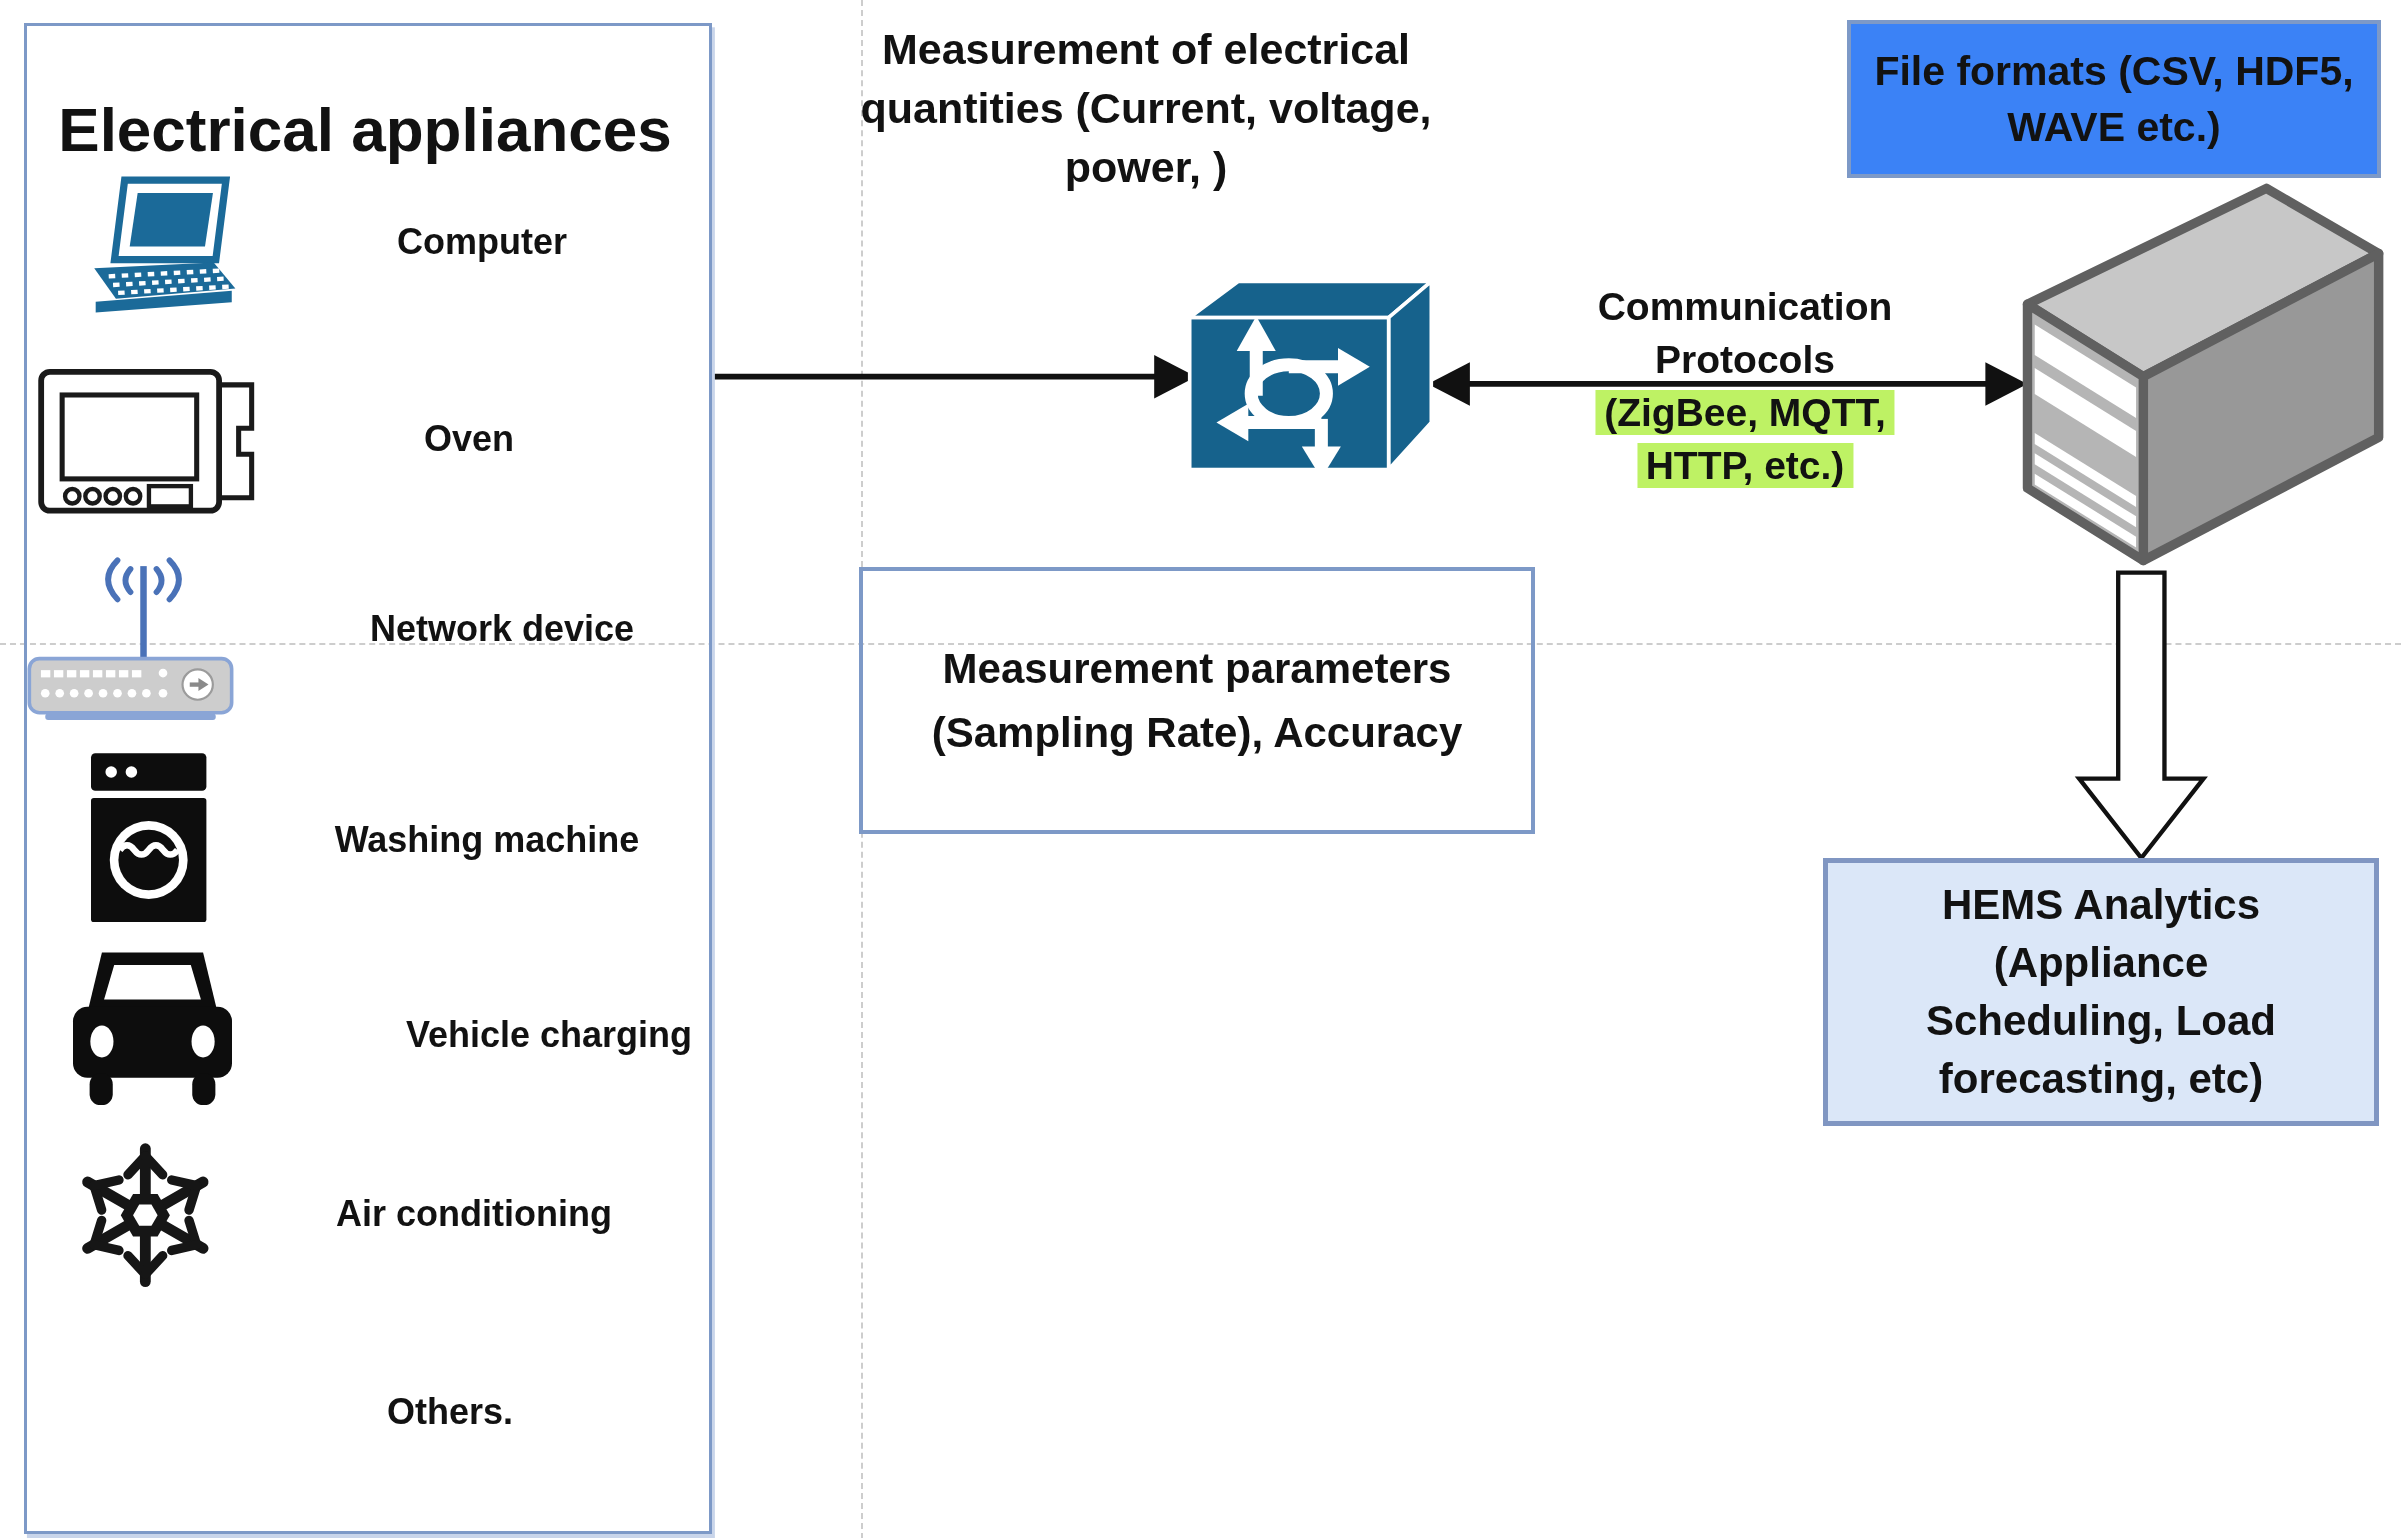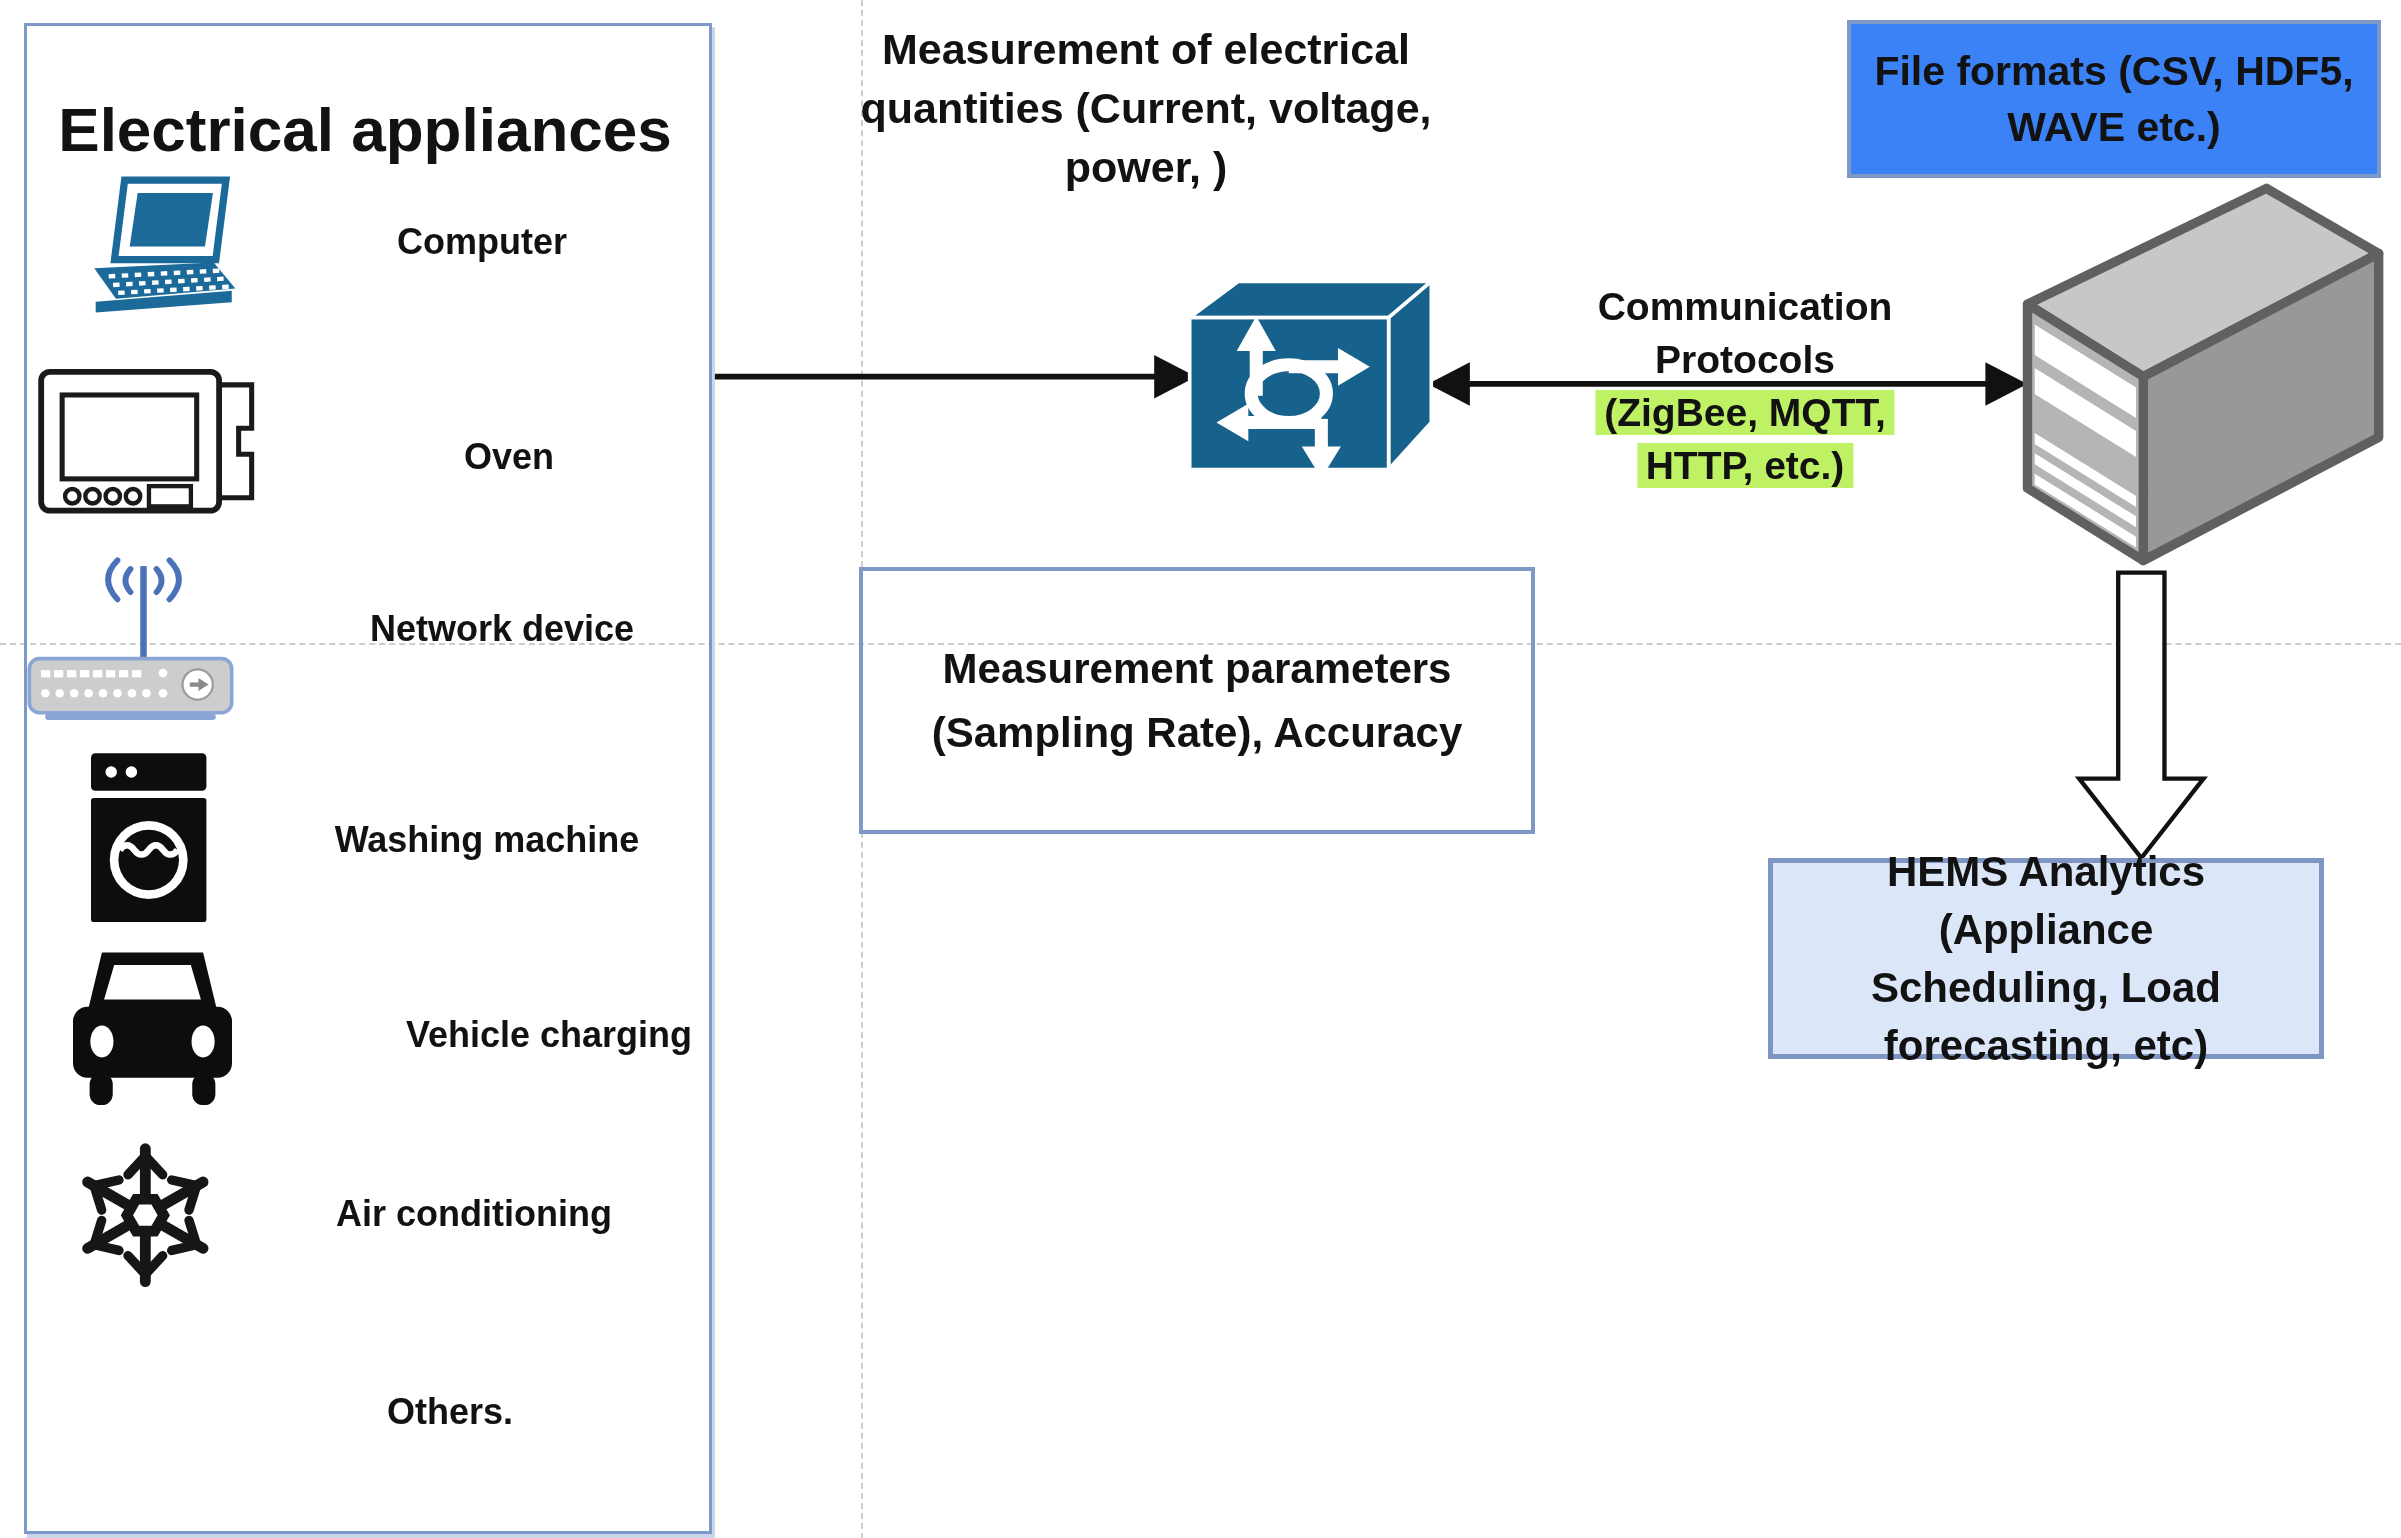--- a/index.html
+++ b/index.html
@@ -15,40 +15,40 @@
   #connectors{left:0;top:0;z-index:1;}
   .icon-svg{z-index:2;}
 
   
   #panel{position:absolute;left:24px;top:23px;width:688px;height:1511px;box-sizing:border-box;
          border:3.6px solid #7d99c7;box-shadow:2.9px 4.3px 0 #c9d5ea;background:transparent;z-index:1;}
   #panel-title{position:absolute;left:365px;top:94px;transform:translateX(-50%);
                font-size:62px;white-space:nowrap;z-index:3;}
   .lbl{position:absolute;font-size:36px;white-space:nowrap;transform:translateX(-50%);z-index:3;}
   #lbl-computer{left:482px;top:221px;}
-  #lbl-oven{left:469px;top:436px;margin-left:40px;}
+  #lbl-oven{left:469px;top:418px;}
   #lbl-network{left:502px;top:608px;}
   #lbl-washing{left:487px;top:819px;}
   #lbl-vehicle{left:508px;top:1014px;margin-left:41px;}
   #lbl-air{left:474px;top:1193px;}
   #lbl-others{left:450px;top:1391px;}
 
   
   #measure-top{position:absolute;left:1146px;top:20px;transform:translateX(-50%);
                text-align:center;font-size:43px;line-height:59px;white-space:nowrap;z-index:3;}
   #protocols{position:absolute;left:1745px;top:272px;transform:translateX(-50%);
              text-align:center;font-size:39px;line-height:53px;white-space:nowrap;z-index:3;margin-top:8px;}
   #protocols .hl{background:#bef264;padding:0.7px 8.7px;}
 
   
   .box{position:absolute;box-sizing:border-box;border:4.3px solid #7d99c7;display:flex;
        flex-direction:column;justify-content:center;text-align:center;z-index:2;}
   #file-box{left:1847px;top:20px;width:534px;height:158px;font-size:41px;line-height:56px;background:#3b82f6;}
   #param-box{left:859px;top:567px;width:676px;height:267px;font-size:42px;line-height:64px;background:transparent;}
-  #hems-box{left:1768px;top:858px;width:556px;height:201px;border:5px solid #8096c2;
+  #hems-box{left:1823px;top:858px;width:556px;height:268px;border:5px solid #8096c2;
             background:#dbe7f8;font-size:42px;line-height:58px;}
 </style>
 </head>
 <body>
 
 <div class="canvas">
 
   <div id="guide-v" class="guide"></div>
   <div id="guide-h" class="guide"></div>
 

